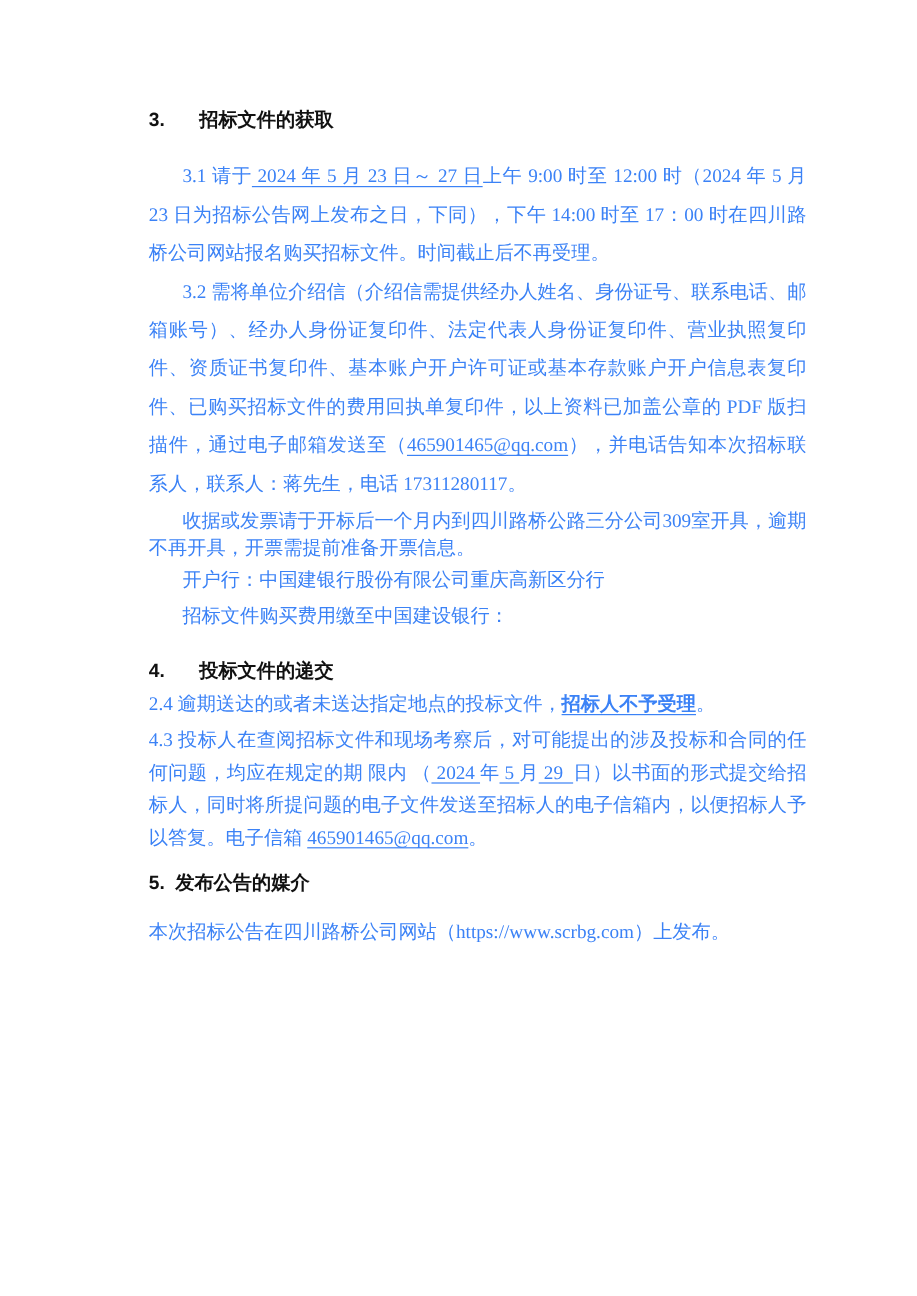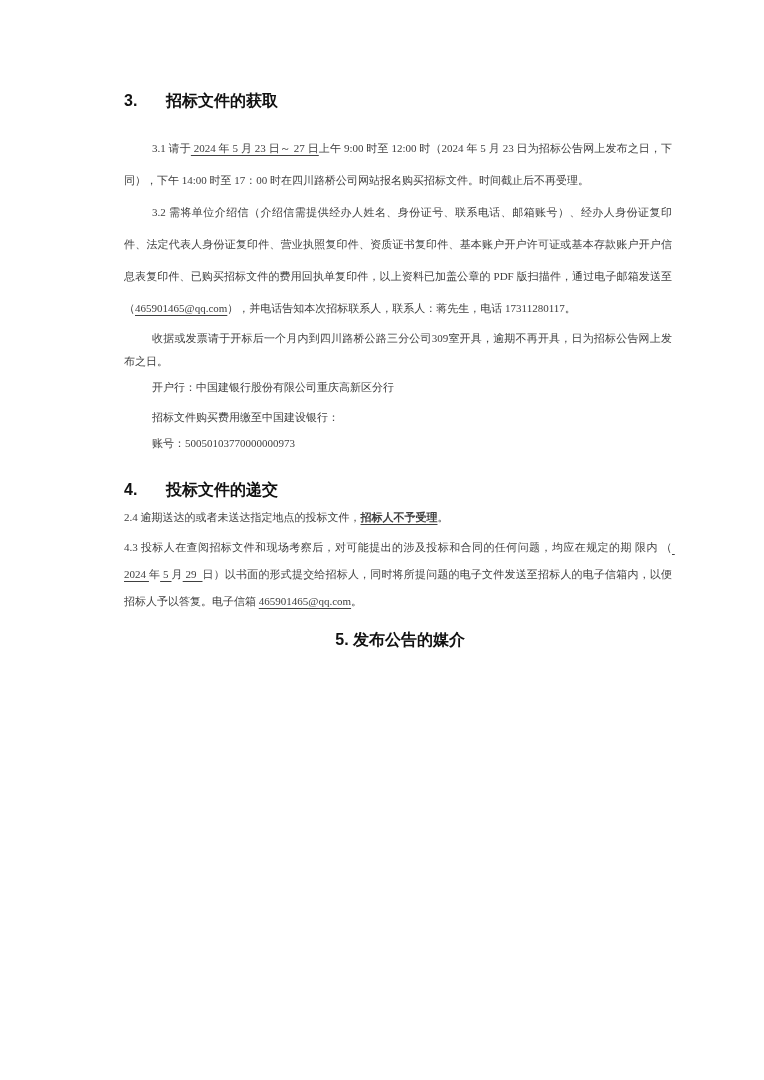--- a/index.html
+++ b/index.html
@@ -30,74 +30,74 @@
     line-height: 22px;
     color: #111;
     margin: 0;
   }
   .sec-num { display: inline-block; }
   .num-wide   { width: 42px; }
   .num-narrow { width: 22px; }
 
   .p {
     margin: 0;
-    font-size: 11px;
+    font-size: 16px;
     text-align: justify;
-    color: #404040;
+    color: #3b82f6;
   }
   .p .run { white-space: pre-wrap; }
 
   .indent { text-indent: 28px; }
 
   .lh32 { line-height: 32px; }
   .lh28 { line-height: 28.5px; }
   .lh27 { line-height: 27px; }
   .lh23 { line-height: 23px; }
 
   .u { text-decoration: underline; text-underline-offset: 3px; }
   .b { font-weight: bold; }
 
   
   .mt-h3   { margin-top: 0; }
   .after-h3 { margin-top: 20px; }
   .gap-sm  { margin-top: 3px; }
   .gap-md  { margin-top: 7px; }
   .sec4-heading { margin-top: 24px; }
   .after-h4 { margin-top: 22px; }
-  .sec5-heading { margin-top: 14px; text-align: center; }
+  .sec5-heading { margin-top: 14px; }
   .after-h5 { margin-top: 16px; }
 </style>
 </head>
 <body>
 
 <div class="page">
   <div class="content">
 
     <div class="sec-heading mt-h3"><span class="sec-num num-wide">3.</span><span>招标文件的获取</span></div>
 
     <p class="p indent lh32 after-h3"><span class="run">3.1 请于</span><span class="run u"> 2024 年 5 月 23 日～ 27 日</span><span class="run">上午 9:00 时至 12:00 时（2024 年 5 月 23 日为招标公告网上发布之日，下同），下午 14:00 时至 17：00 时在四川路桥公司网站报名购买招标文件。时间截止后不再受理。</span></p>
 
     <p class="p indent lh32"><span class="run">3.2 需将单位介绍信（介绍信需提供经办人姓名、身份证号、联系电话、邮箱账号）、经办人身份证复印件、法定代表人身份证复印件、营业执照复印件、资质证书复印件、基本账户开户许可证或基本存款账户开户信息表复印件、已购买招标文件的费用回执单复印件，以上资料已加盖公章的 PDF 版扫描件，通过电子邮箱发送至（</span><span class="run u">465901465@qq.com</span><span class="run">），并电话告知本次招标联系人，联系人：蒋先生，电话 17311280117。</span></p>
 
 
 
-    <p class="p indent lh23 gap-sm"><span class="run">收据或发票请于开标后一个月内到四川路桥公路三分公司309室开具，逾期不再开具，日为招标公告网上发布之日。</span></p>
+    <p class="p indent lh23 gap-sm"><span class="run">收据或发票请于开标后一个月内到四川路桥公路三分公司309室开具，逾期不再开具，开票需提前准备开票信息。</span></p>
 
     <p class="p indent lh23 gap-sm"><span class="run">开户行：中国建银行股份有限公司重庆高新区分行</span></p>
 
     <p class="p indent lh23 gap-md"><span class="run">招标文件购买费用缴至中国建设银行：</span></p>
 
-    <p class="p indent lh23 gap-sm"><span class="run">账号：50050103770000000973</span></p>
 
 
 
     <div class="sec-heading sec4-heading"><span class="sec-num num-wide">4.</span><span>投标文件的递交</span></div>
 
 
     <p class="p lh27 gap-sm"><span class="run">2.4 逾期送达的或者未送达指定地点的投标文件，</span><span class="run u b">招标人不予受理</span><span class="run">。</span></p>
 
     <p class="p lh27 gap-sm"><span class="run">4.3 投标人在查阅招标文件和现场考察后，对可能提出的涉及投标和合同的任何问题，均应在规定的期 限内 （</span><span class="run u"> 2024 </span><span class="run">年</span><span class="run u"> 5 </span><span class="run">月</span><span class="run u"> 29  </span><span class="run">日）以书面的形式提交给招标人，同时将所提问题的电子文件发送至招标人的电子信箱内，以便招标人予以答复。电子信箱 </span><span class="run u">465901465@qq.com</span><span class="run">。</span></p>
 
     <div class="sec-heading sec5-heading"><span class="sec-num num-narrow">5.</span><span>发布公告的媒介</span></div>
 
+    <p class="p lh27 after-h5"><span class="run">本次招标公告在四川路桥公司网站（https://www.scrbg.com）上发布。</span></p>
 
   </div>
 </div>
 
 </body></html>

